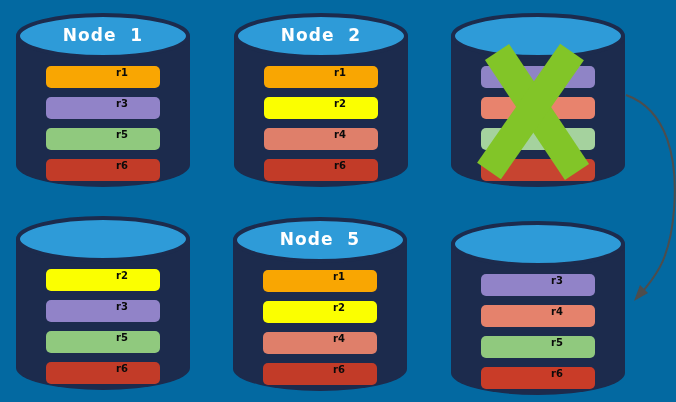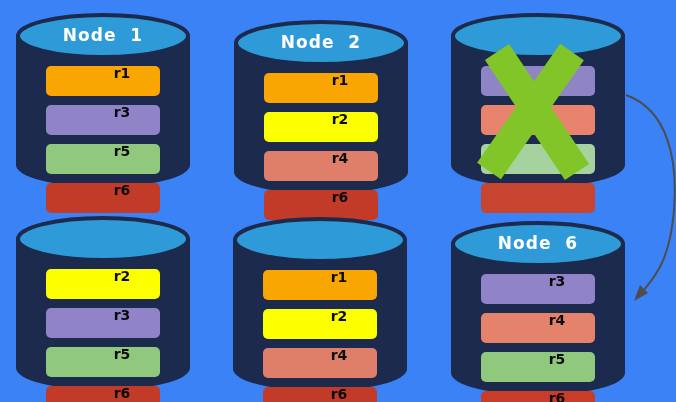--- a/index.html
+++ b/index.html
@@ -1,38 +1,38 @@
 <!DOCTYPE html>
 <html style="--cylinder_body: #1C2B4D; --cylinder_top: #2E9BD8; --node_label_text: #FFFFFF; --replica_label_text: #0A0A0A; --failure_x: #82C528; --arrow: #4D4D4D;"><head>
 <meta charset="utf-8">
 <style>
   html,body{margin:0;padding:0;background:#ffffff;}
   .canvas{
-    position:relative;width:676px;height:402px;background:#3b82f6;overflow:hidden;
+    position:relative;width:676px;height:402px;background:#0369a1;overflow:hidden;
     font-family:"DejaVu Sans","Liberation Sans",sans-serif;
   }
   .node{position:absolute;width:180px;height:182px;}
   .pos1{left:13px;top:8px}
-  .pos2{left:231px;top:15px}
+  .pos2{left:231px;top:8px}
   .pos3{left:448px;top:8px}
   .pos4{left:13px;top:211px}
   .pos5{left:230px;top:212px}
   .pos6{left:448px;top:216px}
   .cyl{position:absolute;left:0;top:0;width:100%;height:100%;display:block;}
   .cyl-body{fill:var(--cylinder_body);}
   .cyl-top{fill:var(--cylinder_top);stroke:var(--cylinder_body);stroke-width:4px;}
   .node-label{
     position:absolute;top:17px;left:0;right:0;text-align:center;
     color:var(--node_label_text);font-weight:bold;font-size:17px;
     letter-spacing:1px;white-space:pre;
   }
   .bars{position:absolute;top:58px;left:33px;width:114px;}
   .bar{
-    height:30px;border-radius:5px;margin-bottom:9px;
-    text-align:center;font-size:14px;font-weight:bold;line-height:14px;
+    height:22px;border-radius:5px;margin-bottom:9px;
+    text-align:center;font-size:10px;font-weight:bold;line-height:14px;
     color:var(--replica_label_text);
     padding-left:38px;
   }
   .fail-x{position:absolute;left:0;top:0;width:100%;height:100%;}
   .fail-x line{stroke:var(--failure_x);stroke-width:29px;}
   .arrow-overlay{position:absolute;left:0;top:0;width:676px;height:402px;pointer-events:none;}
   .arrow-path{fill:none;stroke:var(--arrow);stroke-width:2px;}
   .arrow-head{fill:var(--arrow);stroke:none;}
 </style>
 </head>
@@ -96,34 +96,34 @@
       <div class="bar" style="background-color: rgb(144, 201, 126);"><span>r5</span></div>
       <div class="bar" style="background-color: rgb(194, 59, 40);"><span>r6</span></div>
     </div>
   </div>
 
   <div class="node pos5">
     <svg class="cyl" viewBox="0 0 180 182">
       <path class="cyl-body" d="M3,28 L3,157 A87,22 0 0 0 177,157 L177,28 Z"></path>
       <ellipse class="cyl-top" cx="90" cy="28" rx="85" ry="21"></ellipse>
     </svg>
+    <div class="node-label">Node  5</div>
     <div class="bars">
       <div class="bar" style="background-color: rgb(249, 166, 2);"><span>r1</span></div>
       <div class="bar" style="background-color: rgb(251, 255, 0);"><span>r2</span></div>
       <div class="bar" style="background-color: rgb(223, 127, 106);"><span>r4</span></div>
       <div class="bar" style="background-color: rgb(194, 59, 40);"><span>r6</span></div>
     </div>
   </div>
 
   <div class="node pos6">
     <svg class="cyl" viewBox="0 0 180 182">
       <path class="cyl-body" d="M3,28 L3,157 A87,22 0 0 0 177,157 L177,28 Z"></path>
       <ellipse class="cyl-top" cx="90" cy="28" rx="85" ry="21"></ellipse>
     </svg>
-    <div class="node-label">Node  6</div>
     <div class="bars">
       <div class="bar" style="background-color: rgb(145, 131, 200);"><span>r3</span></div>
       <div class="bar" style="background-color: rgb(229, 130, 108);"><span>r4</span></div>
       <div class="bar" style="background-color: rgb(144, 201, 126);"><span>r5</span></div>
       <div class="bar" style="background-color: rgb(201, 60, 40);"><span>r6</span></div>
     </div>
   </div>
 
   <svg class="arrow-overlay" viewBox="0 0 676 402">
     <path class="arrow-path" d="M626,95 C668,110 678,160 674,210 S655,276 644,290"></path>

